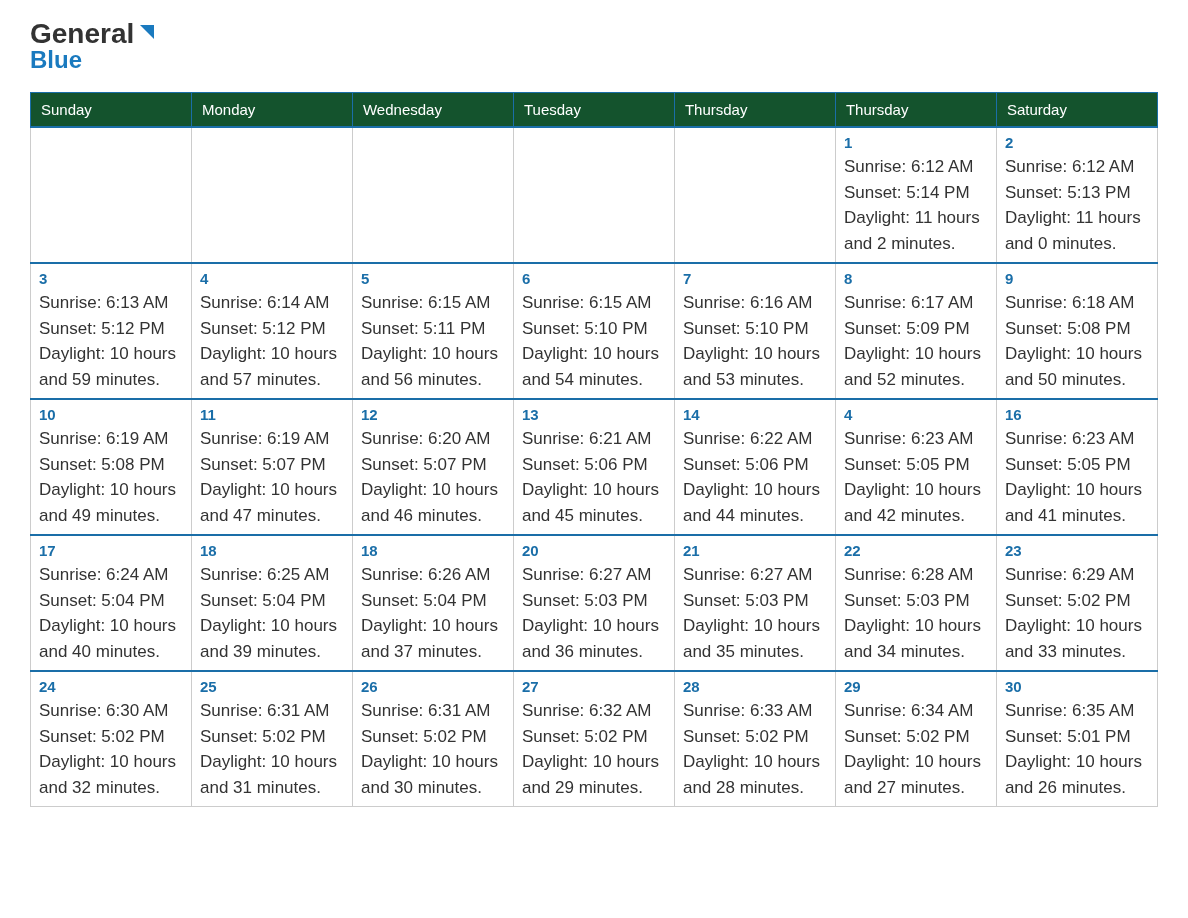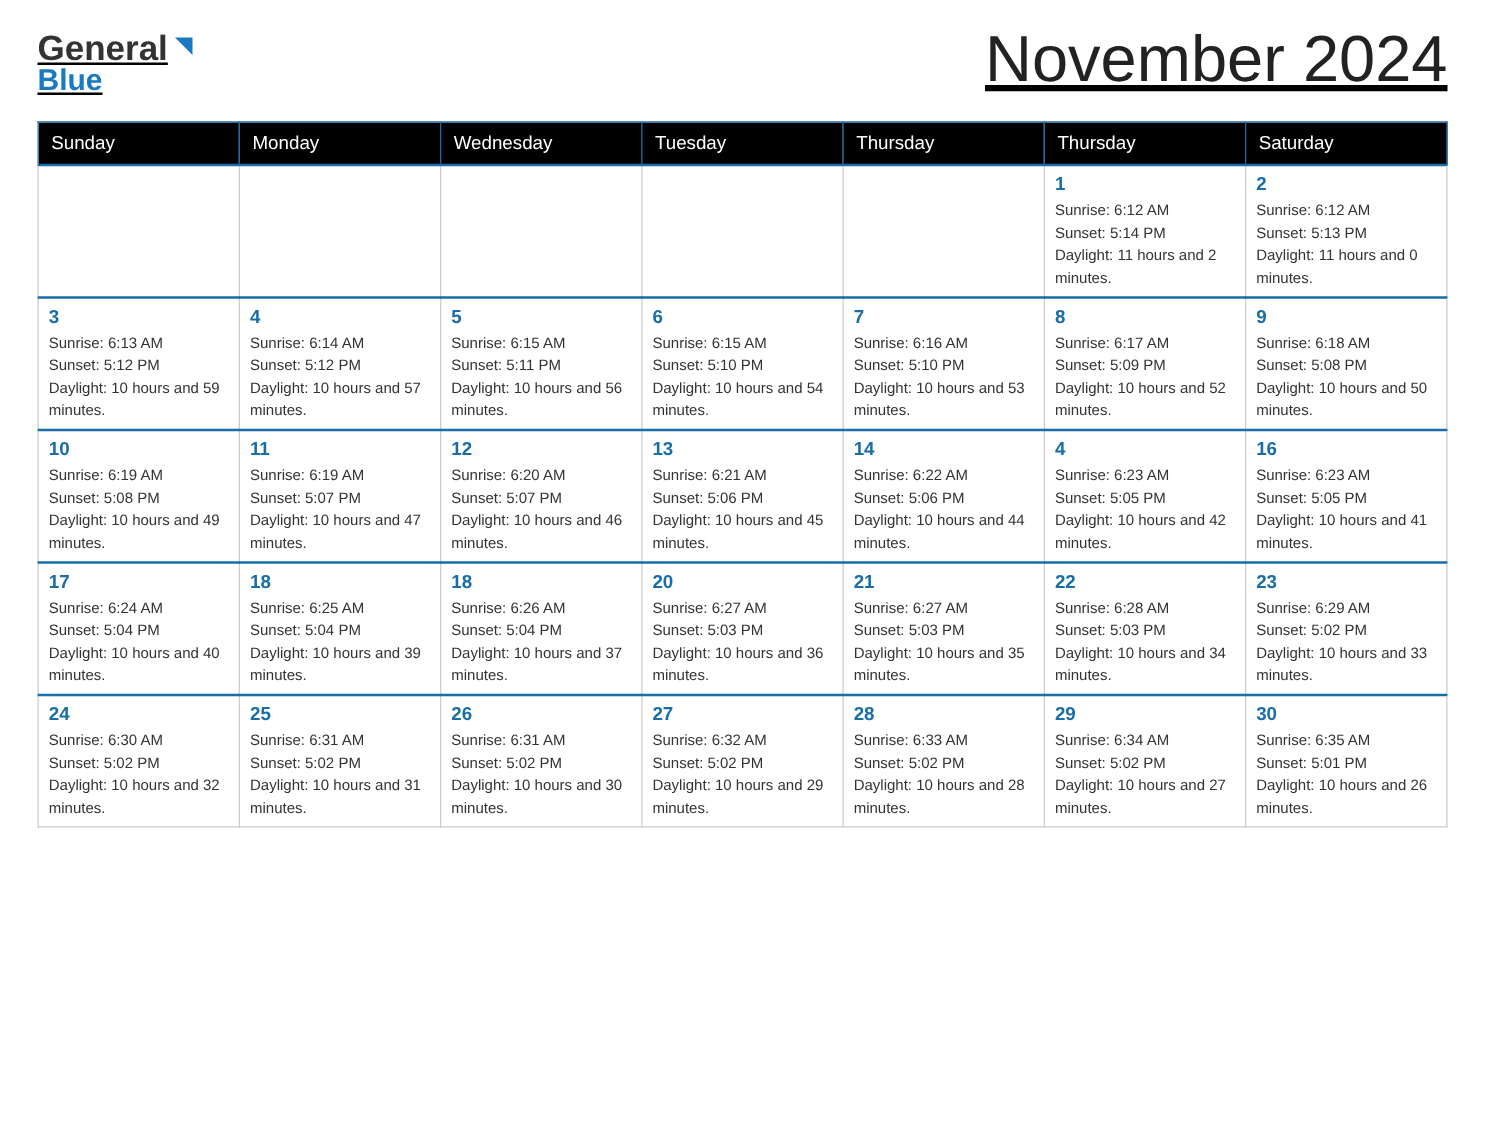--- a/index.html
+++ b/index.html
@@ -6,23 +6,22 @@
     body {
       font-family: Arial, sans-serif;
       background: #fff;
       padding: 20px 30px;
       width: 1188px;
       min-height: 918px;
     }
     .header-row {
       display: flex;
       justify-content: space-between;
-      align-items: flex-end;
+      align-items: center;
       margin-bottom: 20px;
-      text-decoration: underline;
     }
     .logo {
       display: flex;
       flex-direction: column;
       align-items: flex-start;
     }
     .logo-general {
       font-size: 28px;
       font-weight: bold;
       color: #333;
@@ -46,21 +45,21 @@
     .title-block h2 {
       font-size: 26px;
       font-weight: normal;
       color: #333;
     }
     .calendar {
       width: 100%;
       border-collapse: collapse;
     }
     .calendar thead tr th {
-      background-color: #000000;
+      background-color: #14532d;
       color: #fff;
       font-size: 15px;
       font-weight: normal;
       padding: 8px 10px;
       text-align: left;
       border: 1px solid #1a6ea8;
     }
     .calendar tbody tr td {
       vertical-align: top;
       border: 1px solid #ccc;
@@ -71,21 +70,21 @@
       color: #333;
     }
     .calendar tbody tr td .day-number {
       font-size: 15px;
       color: #1a6ea8;
       font-weight: bold;
       display: block;
       margin-bottom: 3px;
     }
     .calendar tbody tr td .day-info {
-      font-size: 12px;
+      font-size: 17px;
       color: #333;
       line-height: 1.5;
     }
     .calendar tbody tr td.empty {
       background: #fff;
     }
     .calendar tbody tr {
       border-top: 2px solid #1a6ea8;
     }
     .calendar tbody tr td:first-child {
@@ -101,21 +100,20 @@
       <span class="logo-general">General</span>
       <span style="display:inline-block; margin-left:2px;">
         <svg width="22" height="22" viewBox="0 0 22 22">
           <polygon points="4,4 18,4 18,18" fill="#1a7abf"></polygon>
         </svg>
       </span>
     </div>
     <span class="logo-blue">Blue</span>
   </div>
   <div class="title-block">
-    <h1>November 2024</h1>
   </div>
 </div>
 
 <table class="calendar">
   <thead>
     <tr>
     <th>Sunday</th>
         <th>Monday</th>
         <th>Wednesday</th>
         <th>Tuesday</th>

